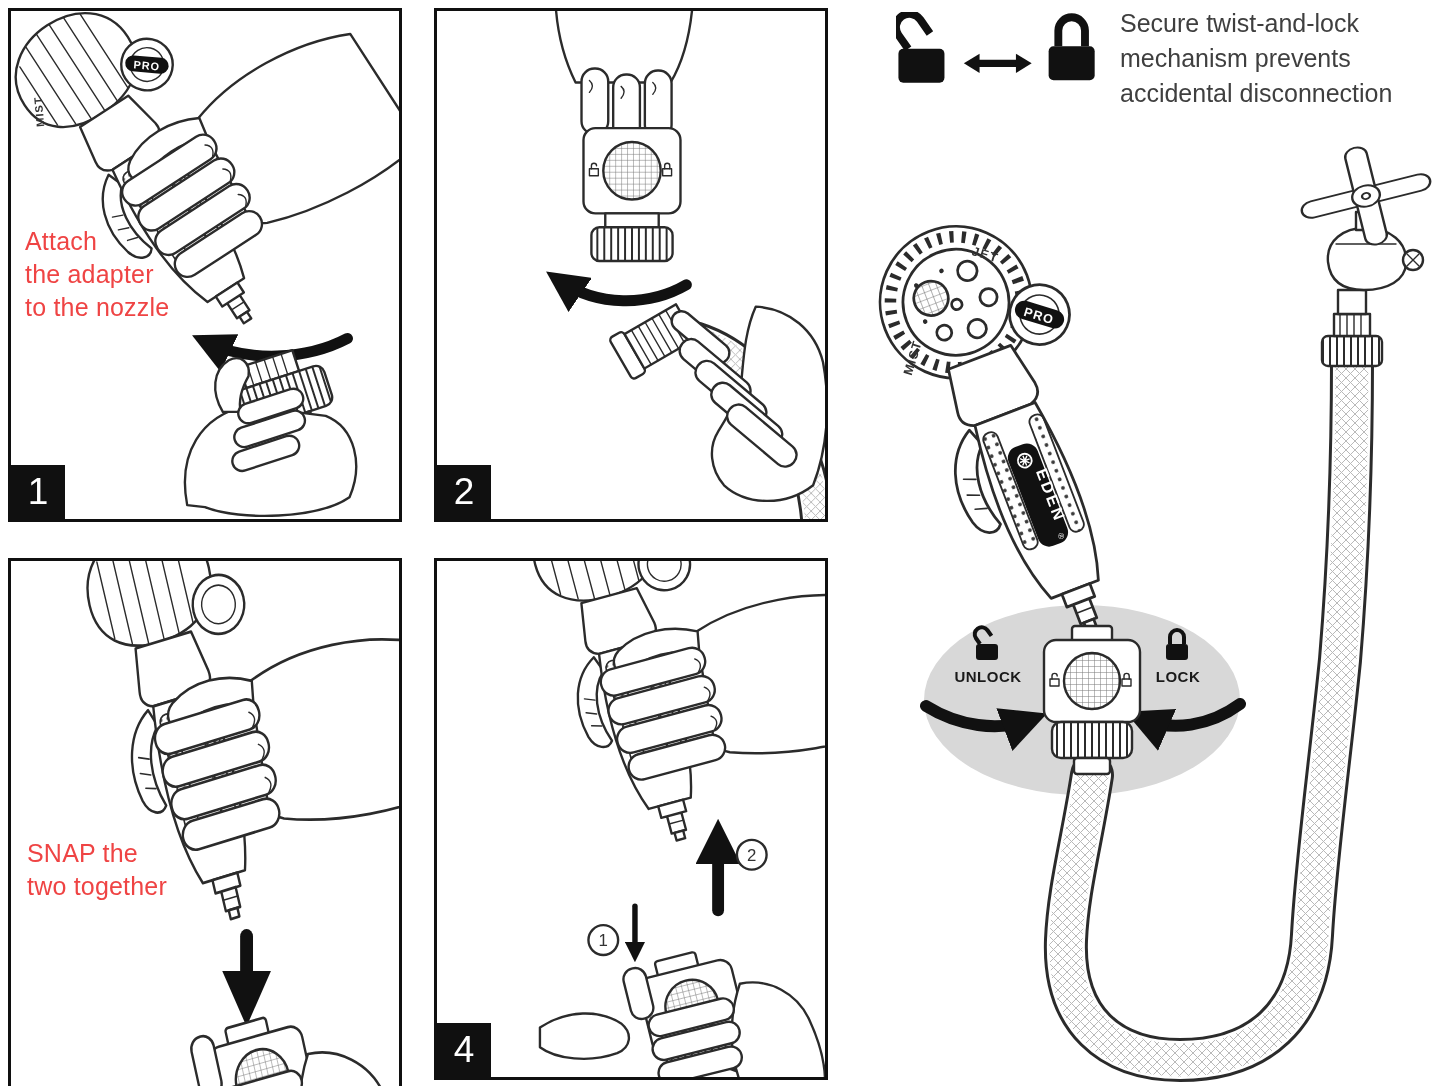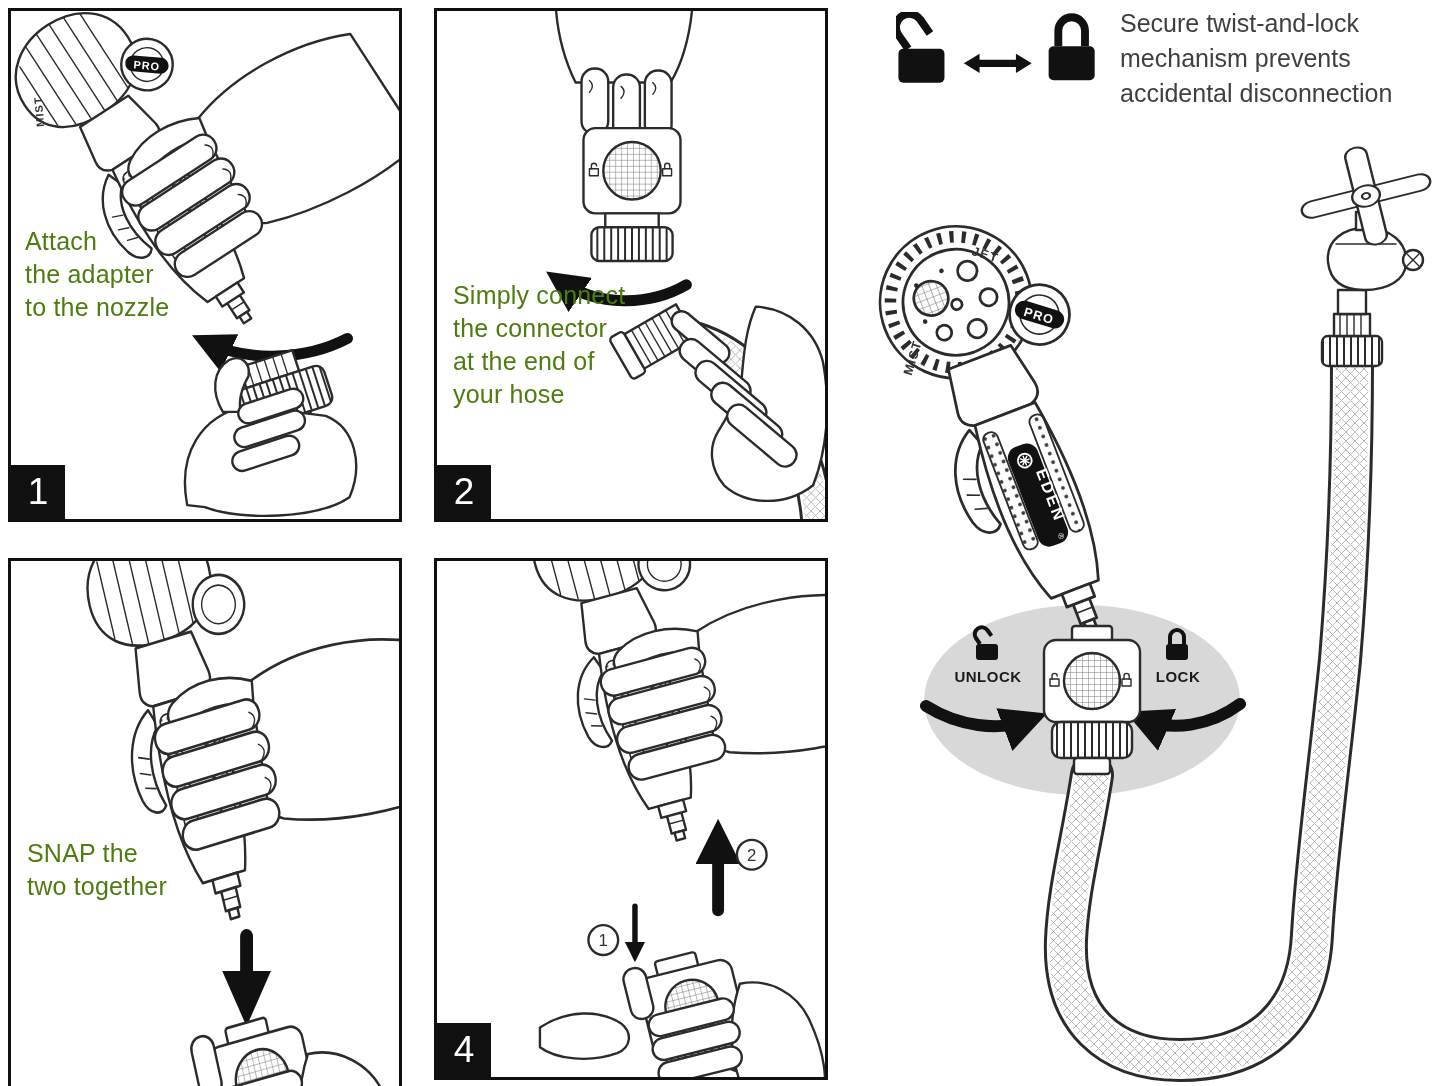--- a/index.html
+++ b/index.html
@@ -5,21 +5,21 @@
   *{margin:0;padding:0;box-sizing:border-box}
   html,body{width:1445px;height:1086px;background:#fff;overflow:hidden;
     font-family:"Liberation Sans",sans-serif;color:#4c4c4c}
   .stage{position:absolute;inset:0;background:#fff}
   .panel{position:absolute;border:3px solid #101010;background:#fff}
   .p1{left:8px;top:8px;width:394px;height:514px}
   .p2{left:434px;top:8px;width:394px;height:514px}
   .p3{left:8px;top:558px;width:394px;height:594px}
   .p4{left:434px;top:558px;width:394px;height:522px}
   .panel svg{position:absolute;inset:0;width:100%;height:100%}
-  .caption{position:absolute;font-size:25px;color:#4d7c0f;line-height:1.32;
+  .caption{position:absolute;font-size:25px;color:#ef4444;line-height:1.32;
     white-space:pre-line;letter-spacing:.2px;z-index:5}
   .c1{left:14px;top:214px}.c2{left:16px;top:268px}.c3{left:16px;top:276px}.c4{left:20px;top:238px}
   .num{position:absolute;left:0;bottom:0;width:54px;height:54px;background:#101010;
     color:#fff;font-size:37px;display:flex;align-items:center;justify-content:center;z-index:6}
   .headline{position:absolute;left:1120px;top:6px;width:330px;font-size:25px;
     color:#3f3f3f;line-height:1.4;white-space:pre-line}
   .icons{position:absolute;left:896px;top:12px;width:212px;height:76px}
   .main{position:absolute;left:860px;top:0;width:585px;height:1086px}
   svg text{font-family:"Liberation Sans",sans-serif}
   .ln{fill:none;stroke:#2b2b2b;stroke-width:2.4;stroke-linecap:round;stroke-linejoin:round}
@@ -167,24 +167,20 @@
 
     <g>
       <path class="fw" d="M322,298 C356,300 382,322 390,354 C398,398 394,442 380,478 C352,500 312,498 290,478 C276,462 274,440 284,424 C296,404 306,388 308,368 C310,346 312,320 322,298 Z"></path>
       <rect class="fw" x="238" y="300" width="70" height="20" rx="10" transform="rotate(40 244 310)"></rect>
       <rect class="fw" x="246" y="330" width="86" height="23" rx="11" transform="rotate(40 256 341)"></rect>
       <rect class="fw" x="262" y="352" width="86" height="23" rx="11" transform="rotate(40 272 363)"></rect>
       <rect class="fw" x="278" y="374" width="86" height="23" rx="11" transform="rotate(40 288 385)"></rect>
       <rect class="fw" x="294" y="396" width="84" height="23" rx="11" transform="rotate(40 304 407)"></rect>
     </g>
   </svg>
-  <div class="caption c2">Simply connect
-the connector
-at the end of
-your hose</div>
   <div class="num">2</div>
 </div>
 
 <div class="panel p3">
   <svg viewBox="0 0 392 520" preserveAspectRatio="none">
     <g transform="translate(55,-50) rotate(-15 140 200)">
       <path class="fw" d="M57,63 C57,25 90,8 120,8 C152,8 182,26 182,62 C182,92 160,112 119,113 C80,113 57,94 57,63 Z"></path>
       <path class="ln thin" d="M74,28 V98 M90,15 V107 M106,10 V112 M122,9 V113 M138,11 V110 M154,17 V105"></path>
       <circle class="fw" cx="183" cy="96" r="26"></circle>
       <circle class="ln thin" cx="183" cy="96" r="17"></circle>

